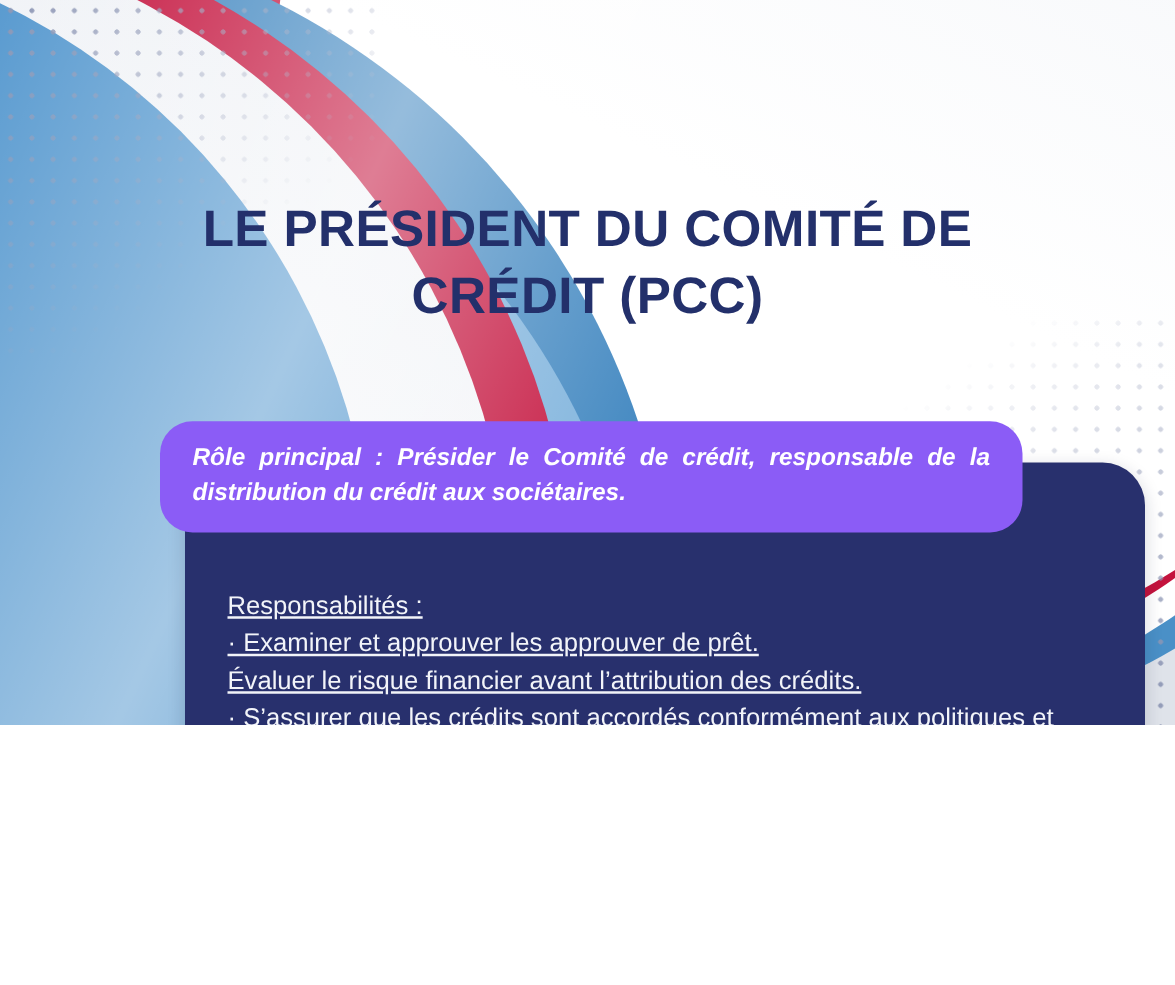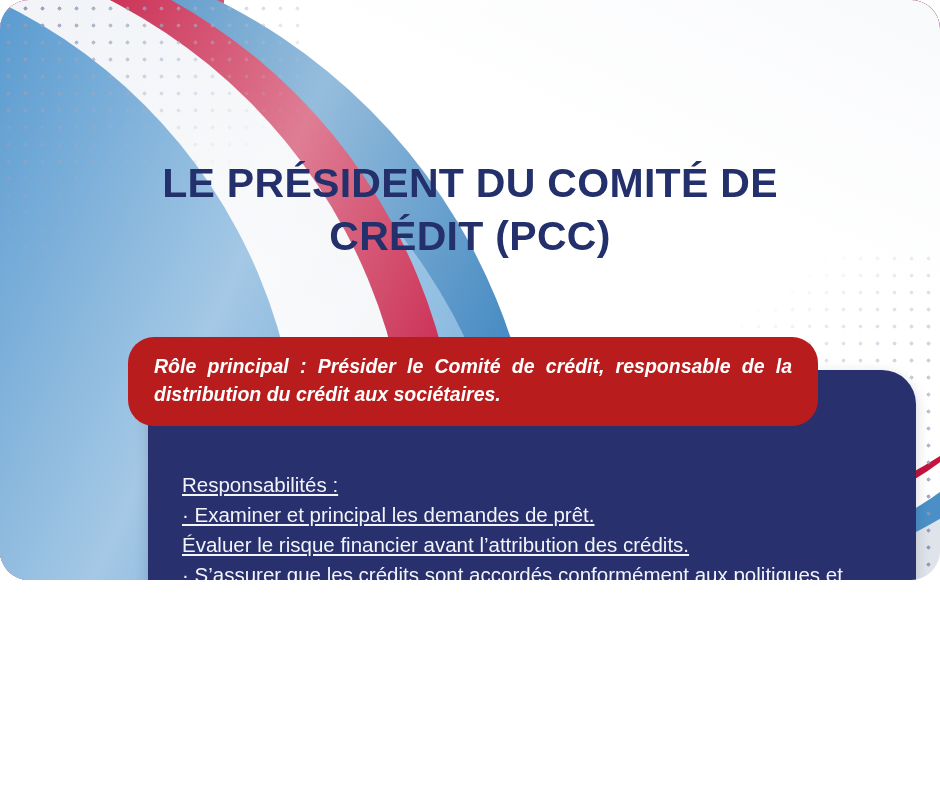--- a/index.html
+++ b/index.html
@@ -9,21 +9,20 @@
   }
   body {
     font-family: "Liberation Sans", sans-serif;
   }
   .slide {
     position: relative;
     width: 940px;
     height: 580px;
     overflow: hidden;
     background: #ffffff;
-    border-radius: 29px;
   }
 
   
   .bg-layer {
     position: absolute;
     inset: 0;
     overflow: hidden;
   }
   .bg-base {
     position: absolute;
@@ -168,21 +167,21 @@
     box-shadow: 0 4px 14px rgba(20,25,60,0.18);
   }
 
   .role-banner {
     position: absolute;
     left: 128px;
     top: 337px;
     width: 690px;
     padding: 16px 26px 18px 26px;
     box-sizing: border-box;
-    background: #b91c1c;
+    background: #8b5cf6;
     border-radius: 26px;
     color: #ffffff;
     font-size: 19.5px;
     line-height: 1.42;
     font-weight: bold;
     font-style: italic;
     text-align: justify;
   }
 
   .responsibilities {
@@ -236,19 +235,19 @@
   <div class="content">
 
     <h1 class="title">LE PRÉSIDENT DU COMITÉ DE CRÉDIT (PCC)</h1>
 
     <div class="navy-card"></div>
 
     <div class="role-banner">Rôle principal : Présider le Comité de crédit, responsable de la distribution du crédit aux sociétaires.</div>
 
     <div class="responsibilities">
       <div class="line">Responsabilités :</div>
-      <div class="line">· Examiner et principal les demandes de prêt.</div>
+      <div class="line">· Examiner et approuver les approuver de prêt.</div>
       <div class="line">Évaluer le risque financier avant l’attribution des crédits.</div>
       <div class="line">· S’assurer que les crédits sont accordés conformément aux politiques et procédures de l’institution.</div>
     </div>
 
   </div>
 </div>
 
 </body></html>

